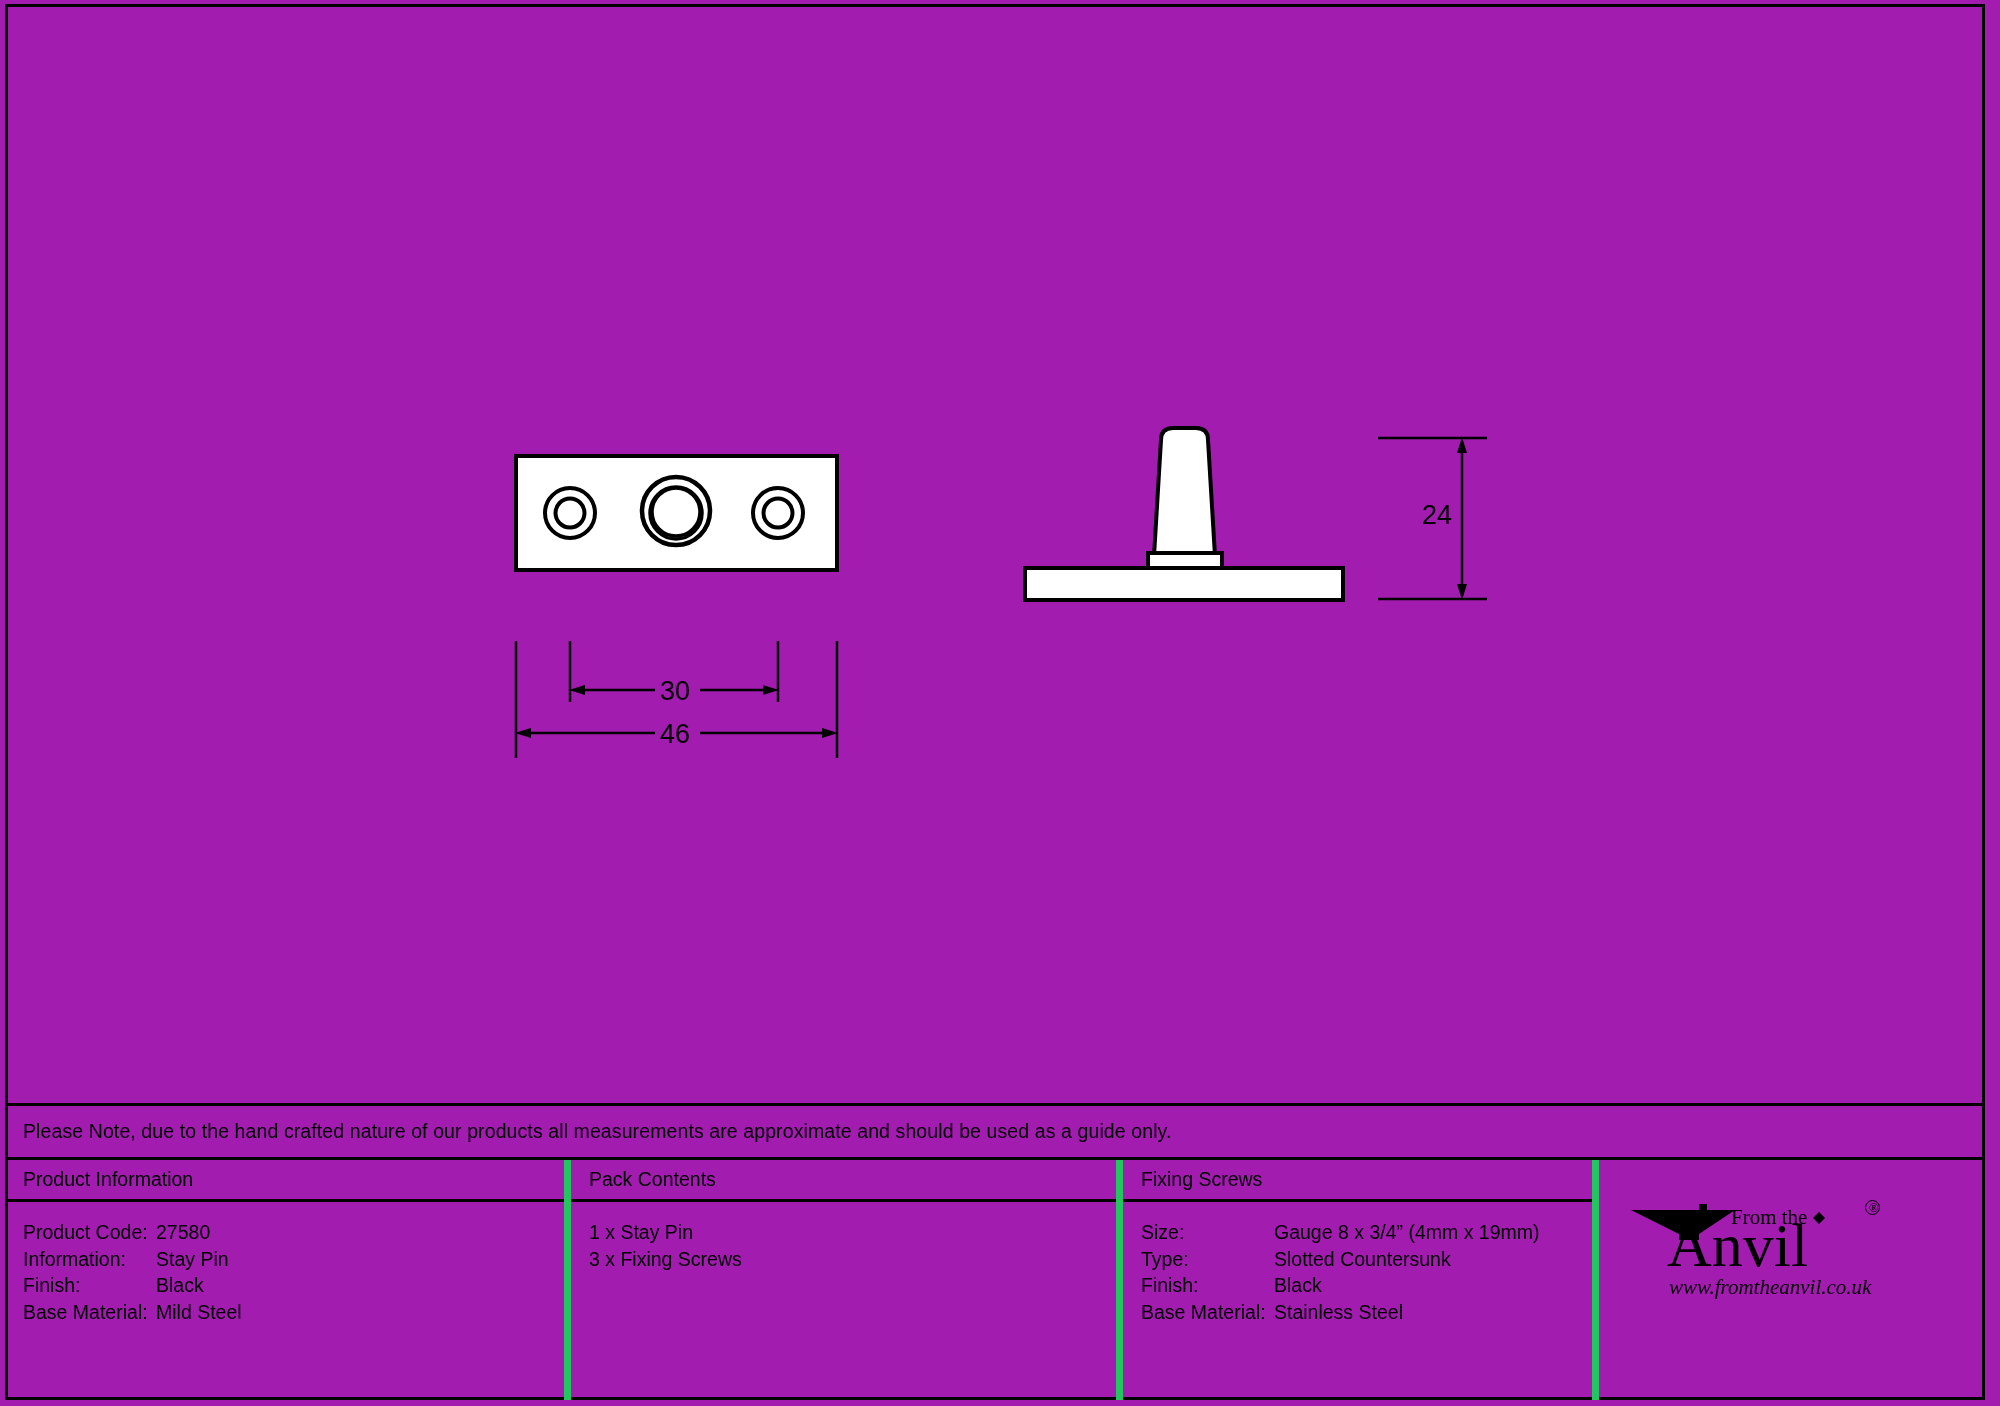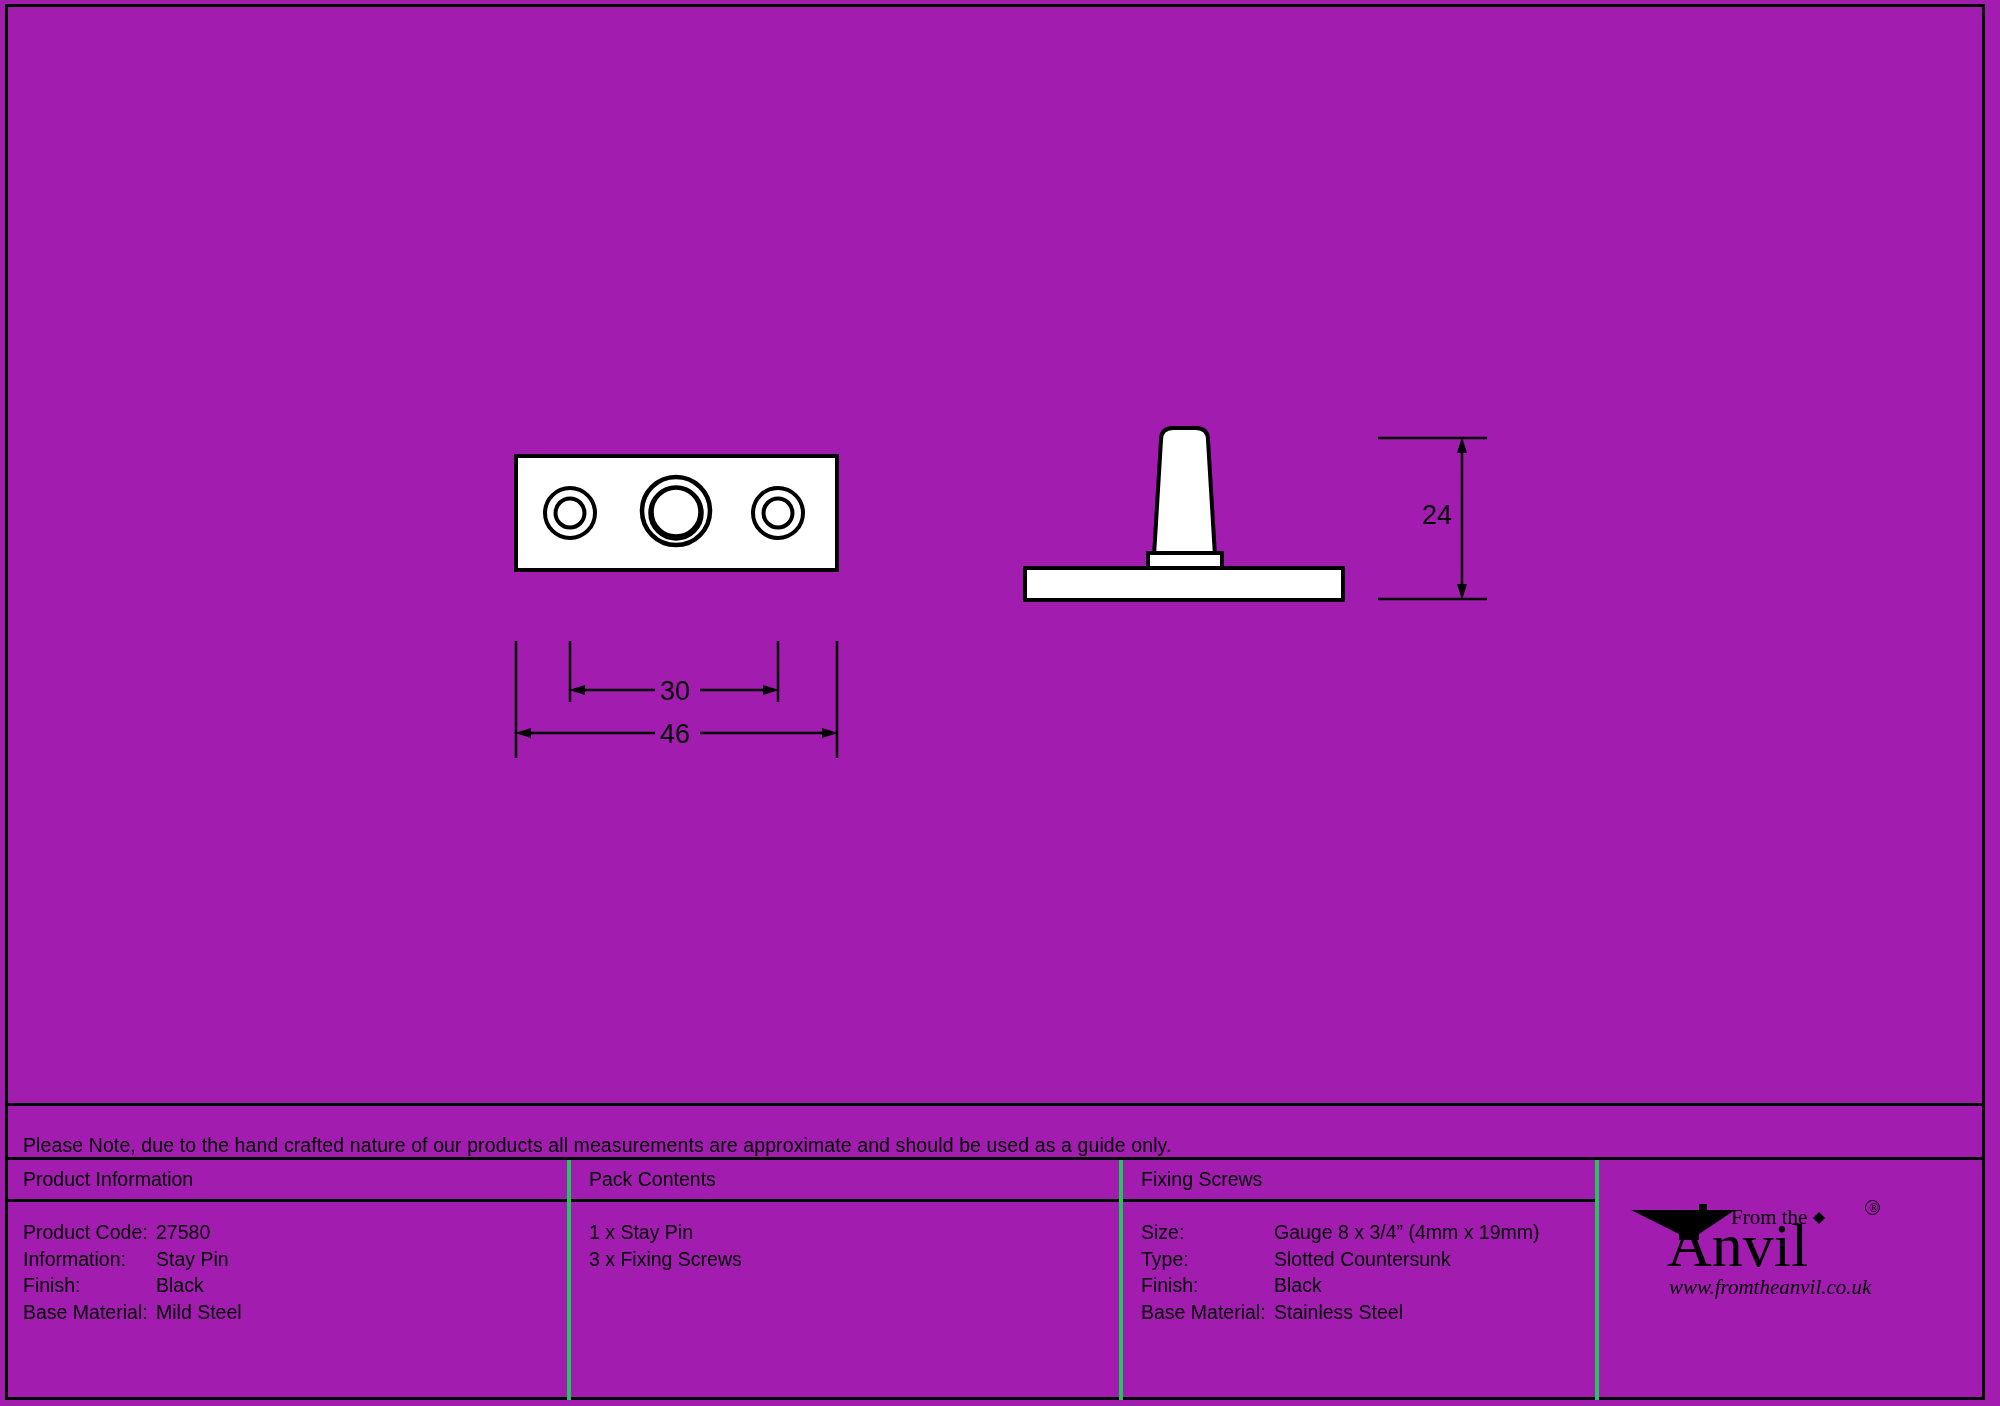--- a/index.html
+++ b/index.html
@@ -40,41 +40,41 @@
   #note-row {
     position: absolute;
     left: 5px;
     top: 1103px;
     width: 1980px;
     height: 57px;
     box-sizing: border-box;
     border-top: 3px solid #000;
     border-bottom: 3px solid #000;
     display: flex;
-    align-items: flex-end;
+    align-items: center;
   }
   #note-text {
     padding-left: 18px;
     font-size: 19.5px;
     letter-spacing: 0.1px;
     white-space: nowrap;
   }
   #table-row {
     position: absolute;
     left: 5px;
     top: 1160px;
     width: 1980px;
     height: 240px;
     display: flex;
     box-sizing: border-box;
   }
   .tcol {
     box-sizing: border-box;
     position: relative;
-    border-right: 4px solid #22c55e;
+    border-right: 7px solid #22c55e;
     height: 100%;
   }
   .tcol:last-child { border-right: none; }
   .col-product   { width: 566px; }
   .col-pack      { width: 552px; }
   .col-screws    { width: 476px; }
   .col-logo      { width: 284px; }
   .col-head {
     height: 42px;
     box-sizing: border-box;

